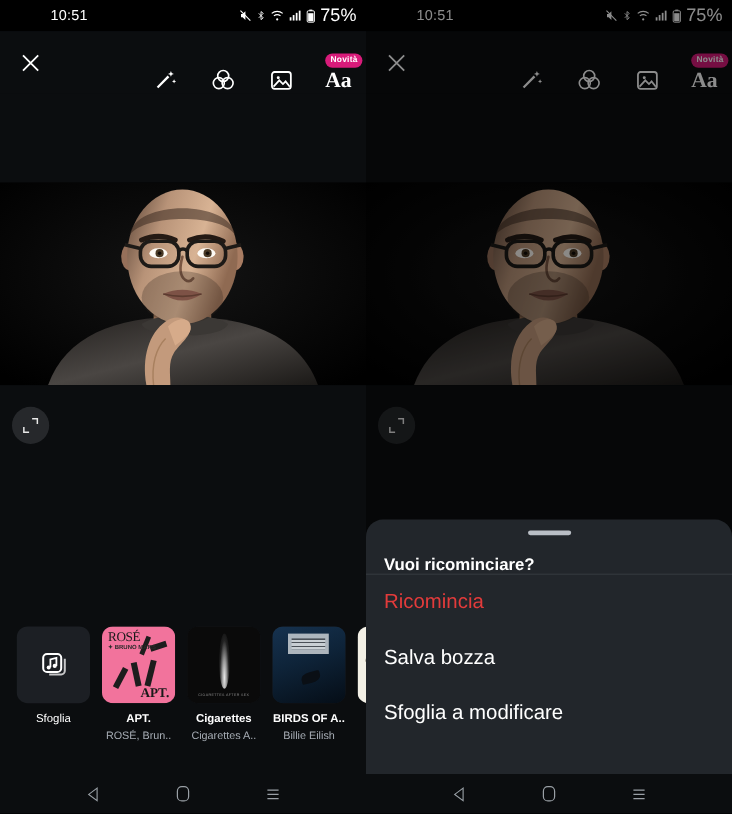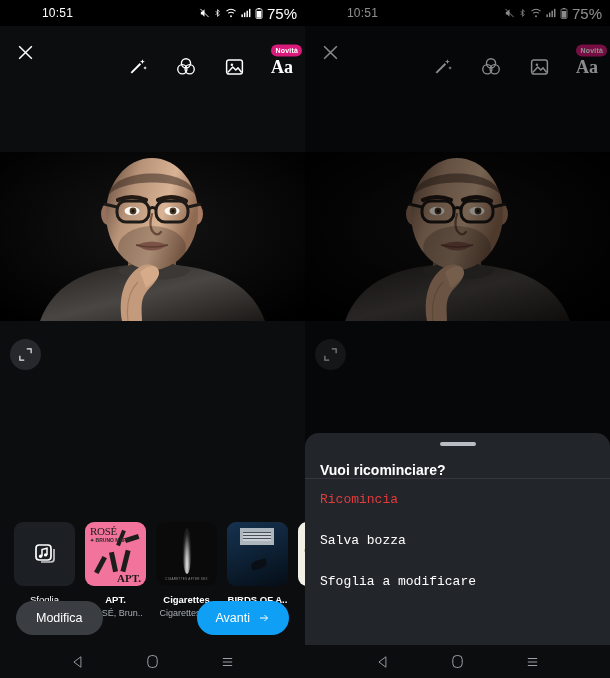--- a/index.html
+++ b/index.html
@@ -192,23 +192,22 @@
   .sheet-title {
     color: #fff; font-size: 14px; font-weight: bold;
     padding: 16px 15px 0;
   }
   .sheet-sub {
     color: #a8aeb6; font-size: 11px;
     padding: 5px 15px 14px;
   }
   .sheet-div { height: 1px; background: #34383e; }
   .sheet-opt {
-    color: #fff; font-size: 13px;
+    color: #fff; font-size: 17px;
     padding: 13px 15px;
-    font-family: Liberation Mono, monospace;
   }
   .sheet-opt.danger { color: #e23b3b; }
 </style>
 </head>
 <body>
 
 <div class="screens">
 
   <div class="phone left">
 
@@ -415,31 +414,20 @@
               <div class="k-mark">KENDR</div>
             </div>
           </div>
           <div class="track-title">K</div>
           <div class="track-artist"></div>
         </div>
 
       </div>
     </div>
 
-    <div class="bottombar">
-      <button class="btn-secondary">Modifica</button>
-      <button class="btn-primary">
-        <span>Avanti</span>
-        <span class="arrow-ico">
-          <svg width="14" height="12" viewBox="0 0 24 24">
-            <path d="M4 12 h15 M13 6 l6 6 -6 6" stroke="#fff" stroke-width="2" fill="none"></path>
-          </svg>
-        </span>
-      </button>
-    </div>
 
     <div class="navbar">
       <div class="nav-ico">
         <svg width="14" height="14" viewBox="0 0 24 24">
           <path d="M17 3 L5 12 L17 21 z" stroke="#9aa0a6" stroke-width="1.6" fill="none"></path>
         </svg>
       </div>
       <div class="nav-ico">
         <svg width="13" height="15" viewBox="0 0 20 24">
           <rect x="2.5" y="2.5" width="15" height="19" rx="6" stroke="#9aa0a6" stroke-width="1.6" fill="none"></rect>

